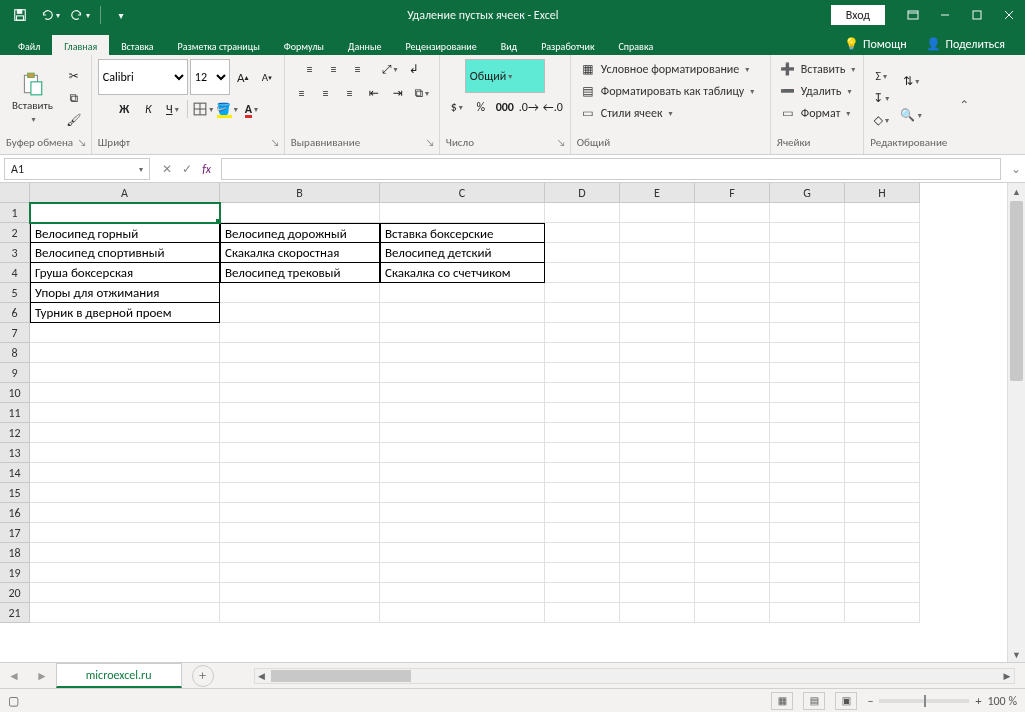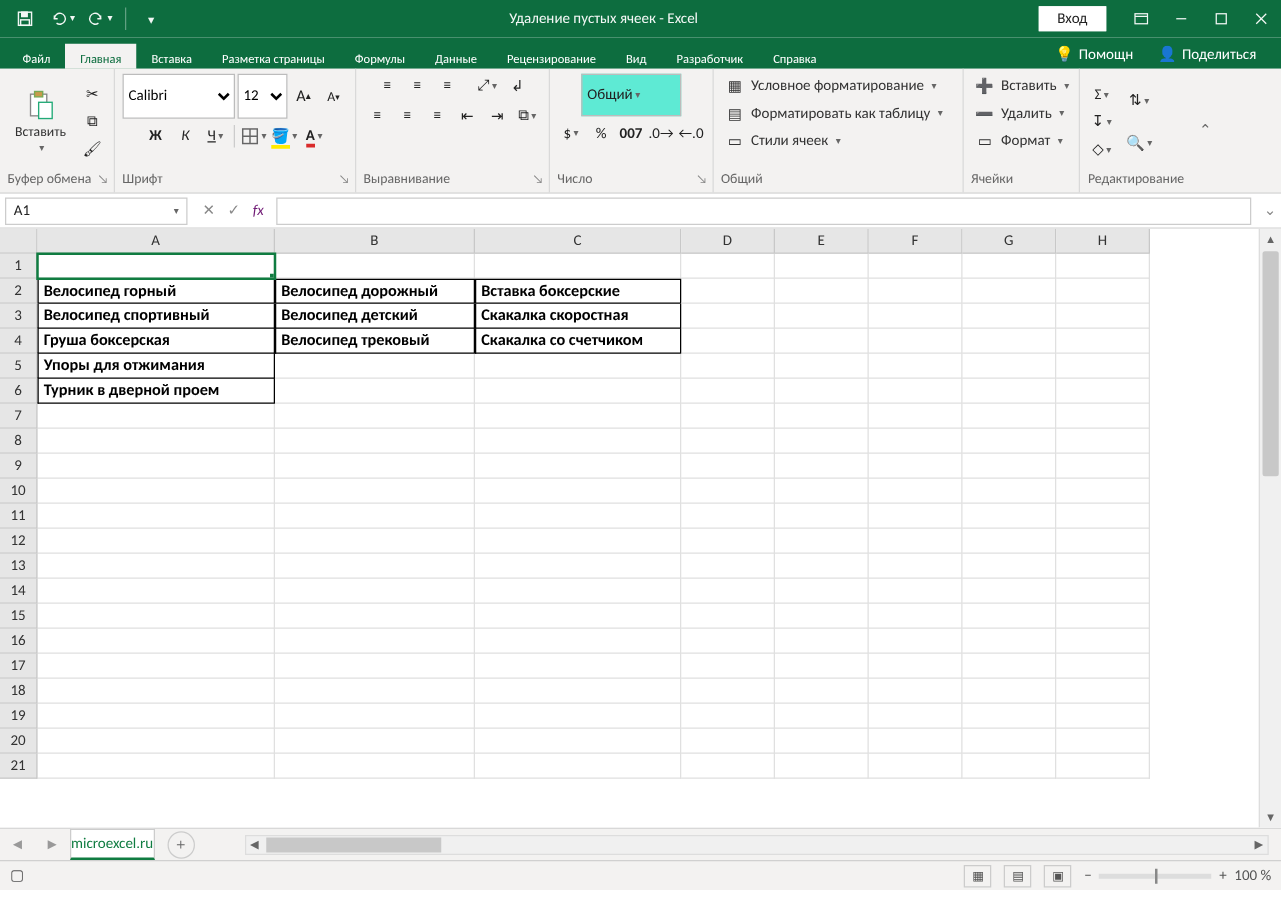--- a/index.html
+++ b/index.html
@@ -50,34 +50,34 @@
 .fbox{flex:1;height:22px;border:1px solid #ccc;margin:0 6px 0 10px; display:flex; align-items:center; padding:0 6px;}
 .fbar .exp{width:18px;color:#888;text-align:center;}
 
 
 .gridwrap{position:relative;height:479px;overflow:hidden;background:#fff;}
 .grid{display:grid;}
 .colh{background:#e6e6e6;border-right:1px solid #c8c8c8;border-bottom:1px solid #c8c8c8;text-align:center;height:20px;line-height:20px;font-size:12px;color:#333;}
 .rowh{background:#e6e6e6;border-right:1px solid #c8c8c8;border-bottom:1px solid #c8c8c8;text-align:center;width:30px;font-size:12px;color:#333;display:flex;align-items:center;justify-content:center;}
 .corner{background:#e6e6e6;border-right:1px solid #c8c8c8;border-bottom:1px solid #c8c8c8;}
 .cell{border-right:1px solid #e0e0e0;border-bottom:1px solid #e0e0e0;height:20px;padding:0 4px;font-size:13px;color:#000;display:flex;align-items:center;white-space:nowrap;overflow:hidden;}
-.cell.b-r{border-right:1px solid #000;font-weight:bold;}
+.cell.b-r{border-right:1px solid #000;}
 .cell.b-b{border-bottom:1px solid #000;}
 .cell.b-t{border-top:1px solid #000;}
 .cell.b-l{border-left:1px solid #000;}
 .sel{outline:2px solid #107c41; outline-offset:-1px; position:relative;}
 .sel::after{content:"";position:absolute;right:-3px;bottom:-3px;width:6px;height:6px;background:#107c41;}
 .vscroll{position:absolute;right:0;top:0;bottom:0;width:18px;background:#f0f0f0;border-left:1px solid #ddd;}
 .vscroll .thumb{position:absolute;left:2px;right:2px;top:18px;height:180px;background:#c8c8c8;border-radius:2px;}
 .vscroll .arr{position:absolute;left:0;right:0;height:16px;display:flex;align-items:center;justify-content:center;color:#666;font-size:9px;}
 
 
 .sheettabs{height:26px;border-top:1px solid #d0d0d0;display:flex;align-items:center;background:#f3f2f1;font-size:12px;}
 .sheettabs .nav{padding:0 8px;color:#999;}
-.stab{padding:4px 0;background:#fff;border:1px solid #ccc;border-bottom:2px solid #107c41;color:#107c41;}
+.stab{padding:4px 29px;background:#fff;border:1px solid #ccc;border-bottom:2px solid #107c41;color:#107c41;}
 .addsheet{width:22px;height:22px;border:1px solid #ccc;border-radius:50%;display:flex;align-items:center;justify-content:center;margin-left:10px;color:#666;}
 .hscroll{flex:1;margin:0 10px 0 40px;height:16px;background:#f0f0f0;border:1px solid #ddd;position:relative;}
 .hscroll .thumb{position:absolute;left:16px;top:1px;bottom:1px;width:140px;background:#c8c8c8;}
 .hscroll .arr{position:absolute;top:0;bottom:0;width:14px;display:flex;align-items:center;justify-content:center;color:#666;font-size:9px;}
 
 
 .status{height:24px;background:#f3f2f1;border-top:1px solid #d0d0d0;display:flex;align-items:center;font-size:12px;color:#555;padding:0 8px;}
 .status .right{margin-left:auto;display:flex;align-items:center;gap:10px;}
 .viewbtn{width:22px;height:18px;border:1px solid #ccc;display:flex;align-items:center;justify-content:center;font-size:10px;}
 .zoom{display:flex;align-items:center;gap:6px;}
@@ -245,21 +245,21 @@
   <div class="group">
     <div class="group-body col" style="gap:4px">
       <div class="numfmt">
           <span>Общий</span>
           <span class="tri">▾</span>
         </div>
       <div class="row">
         <div class="mini">$<span class="tri">▾</span></div>
         <div class="mini">%</div>
         <div class="mini">
-            <b>007</b>
+            <b>000</b>
           </div>
         <div class="mini">.0→</div>
         <div class="mini">←.0</div>
       </div>
     </div>
     <div class="group-label"><span>Число</span><span class="launcher">↘</span></div>
   </div>
 
   <div class="group" style="min-width:200px">
     <div class="group-body col" style="gap:2px;align-items:flex-start">
@@ -358,22 +358,22 @@
       <div class="cell b-l b-r b-t b-b">Велосипед горный</div>
       <div class="cell b-l b-r b-t b-b">Велосипед дорожный</div>
       <div class="cell b-l b-r b-t b-b">Вставка боксерские</div>
       <div class="cell"></div>
       <div class="cell"></div>
       <div class="cell"></div>
       <div class="cell"></div>
       <div class="cell"></div>
       <div class="rowh">3</div>
       <div class="cell b-l b-r b-b">Велосипед спортивный</div>
+      <div class="cell b-l b-r b-b">Скакалка скоростная</div>
       <div class="cell b-l b-r b-b">Велосипед детский</div>
-      <div class="cell b-l b-r b-b">Скакалка скоростная</div>
       <div class="cell"></div>
       <div class="cell"></div>
       <div class="cell"></div>
       <div class="cell"></div>
       <div class="cell"></div>
       <div class="rowh">4</div>
       <div class="cell b-l b-r b-b">Груша боксерская</div>
       <div class="cell b-l b-r b-b">Велосипед трековый</div>
       <div class="cell b-l b-r b-b">Скакалка со счетчиком</div>
       <div class="cell"></div>

